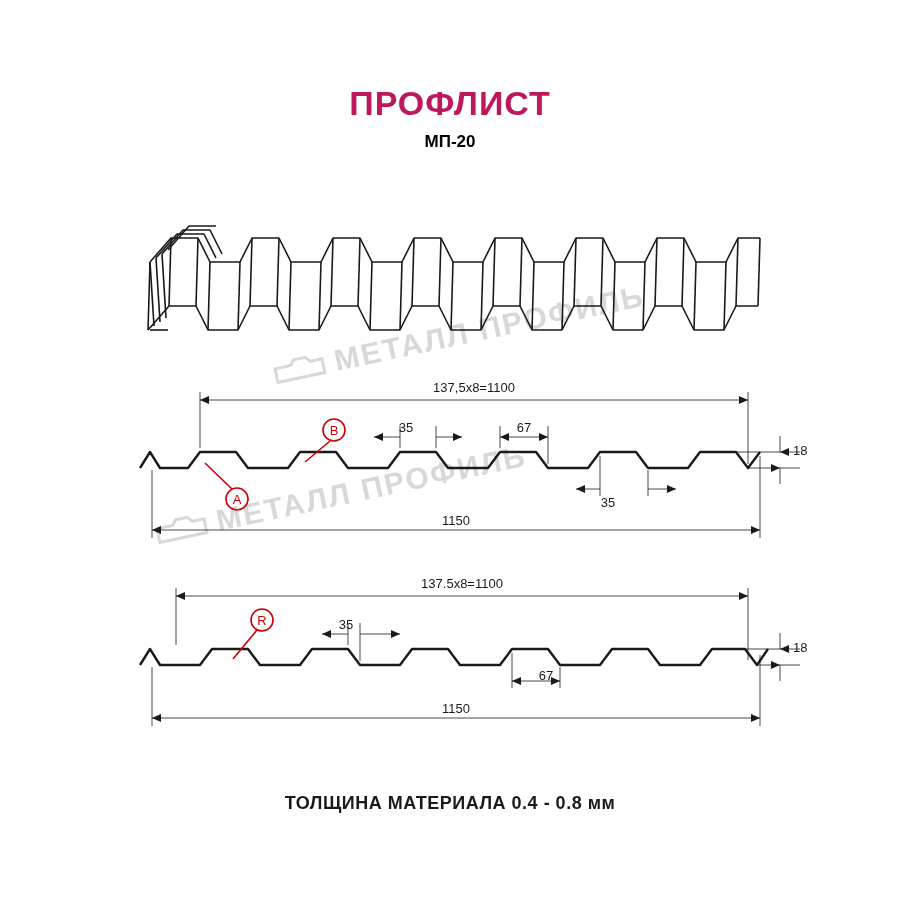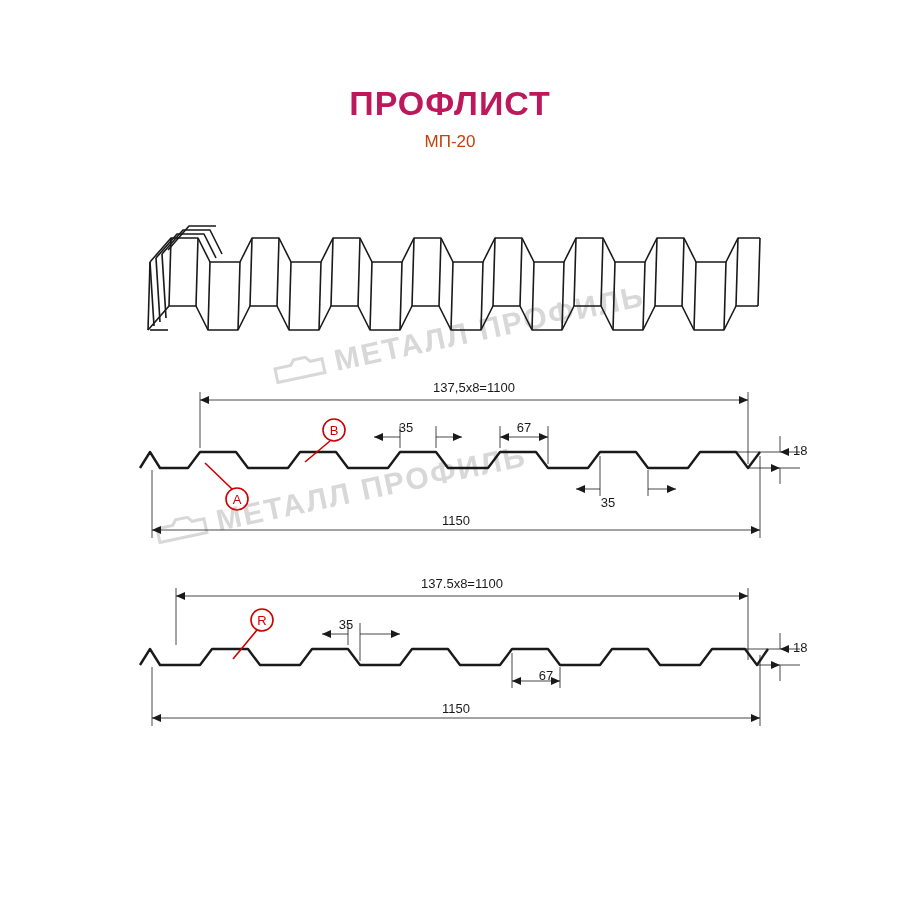--- a/index.html
+++ b/index.html
@@ -31,22 +31,22 @@
     letter-spacing: 1px;
     color: #be185d;
   }
   .subtitle {
     position: absolute;
     top: 132px;
     left: 0;
     width: 900px;
     text-align: center;
     font-size: 17px;
-    font-weight: normal;
-    color: #c2410c;
+    font-weight: bold;
+    color: #000000;
   }
   .footer {
     position: absolute;
     top: 793px;
     left: 0;
     width: 900px;
     text-align: center;
     font-size: 18px;
     font-weight: bold;
     letter-spacing: 0.5px;
@@ -273,13 +273,14 @@
       <text x="793" y="652" font-size="13" text-anchor="start" fill="#1a1a1a">18</text>
 
       <g>
         <circle cx="262" cy="620" r="11" fill="none" stroke="#cc0000" stroke-width="1.6"></circle>
         <line x1="257" y1="630" x2="233" y2="659" stroke="#cc0000" stroke-width="1.6"></line>
         <text x="262" y="625" font-size="13" text-anchor="middle" fill="#cc0000">R</text>
       </g>
     </g>
   </svg>
 
+  <div class="footer">ТОЛЩИНА МАТЕРИАЛА 0.4 - 0.8 мм</div>
 </div>
 
 </body></html>

